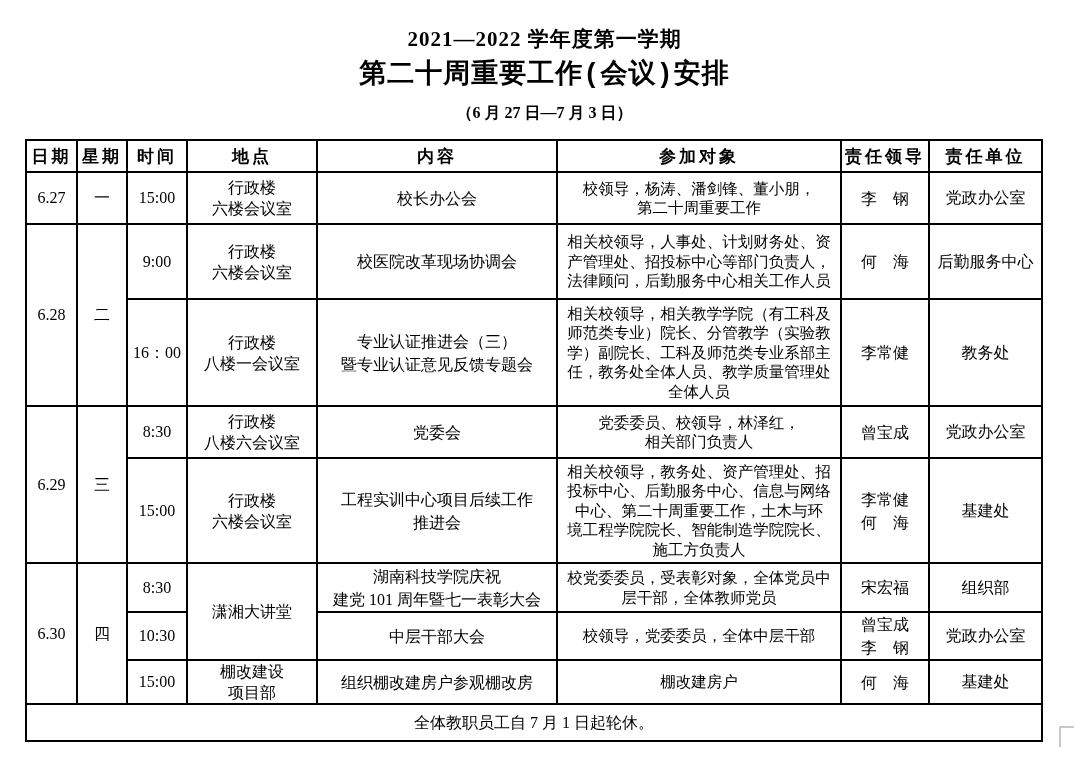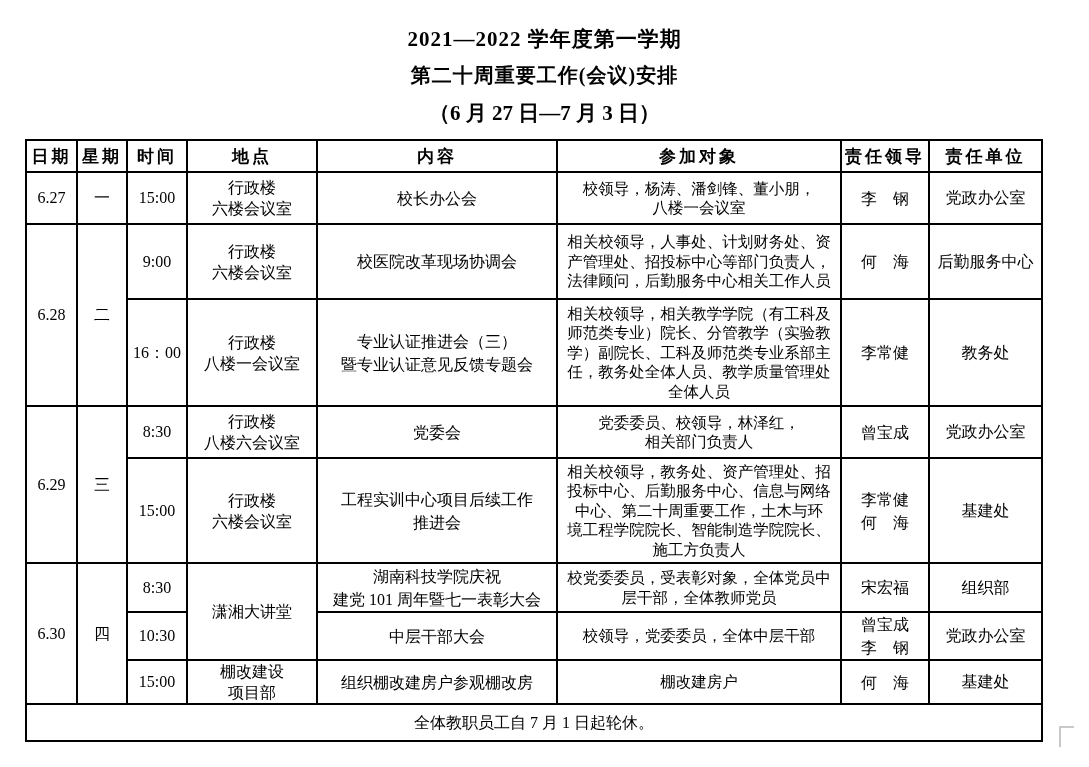--- a/index.html
+++ b/index.html
@@ -8,26 +8,26 @@
     background:#ffffff;color:#000;
     font-family:"Liberation Serif","DejaVu Serif",serif;
     position:relative;overflow:hidden;
   }
   .titles{text-align:center;margin-top:24px;}
   .title-term{
     font-size:21px;font-weight:bold;line-height:30px;
     letter-spacing:1px;
   }
   .title-main{
-    font-size:20px;font-weight:bold;line-height:42px;
-    font-family:Liberation Serif, serif;
+    font-size:27px;font-weight:bold;line-height:42px;
+    font-family:Liberation Mono, monospace;
     letter-spacing:1px;
   }
   .title-range{
-    font-size:21px;font-weight:bold;line-height:34px;
+    font-size:16px;font-weight:bold;line-height:34px;
   }
   table.schedule{
     border-collapse:collapse;table-layout:fixed;
     width:1016px;margin:9px 0 0 25px;
   }
   table.schedule th,table.schedule td{
     border:2px solid #000;
     text-align:center;vertical-align:middle;
     padding:0 2px;
     white-space:pre-line;
@@ -94,21 +94,21 @@
   <tbody>
 
     <tr class="r1">
       <td class="c-date">6.27</td>
       <td class="c-week">一</td>
       <td class="c-time">15:00</td>
       <td class="c-place">行政楼
 六楼会议室</td>
       <td class="c-content">校长办公会</td>
       <td class="c-part">校领导，杨涛、潘剑锋、董小朋，
-八楼一会议室</td>
+第二十周重要工作</td>
       <td class="c-lead">李　钢</td>
       <td class="c-unit">党政办公室</td>
     </tr>
 
     <tr class="r2">
       <td class="c-date" rowspan="2">6.28</td>
       <td class="c-week" rowspan="2">二</td>
       <td class="c-time">9:00</td>
       <td class="c-place">行政楼
 六楼会议室</td>

